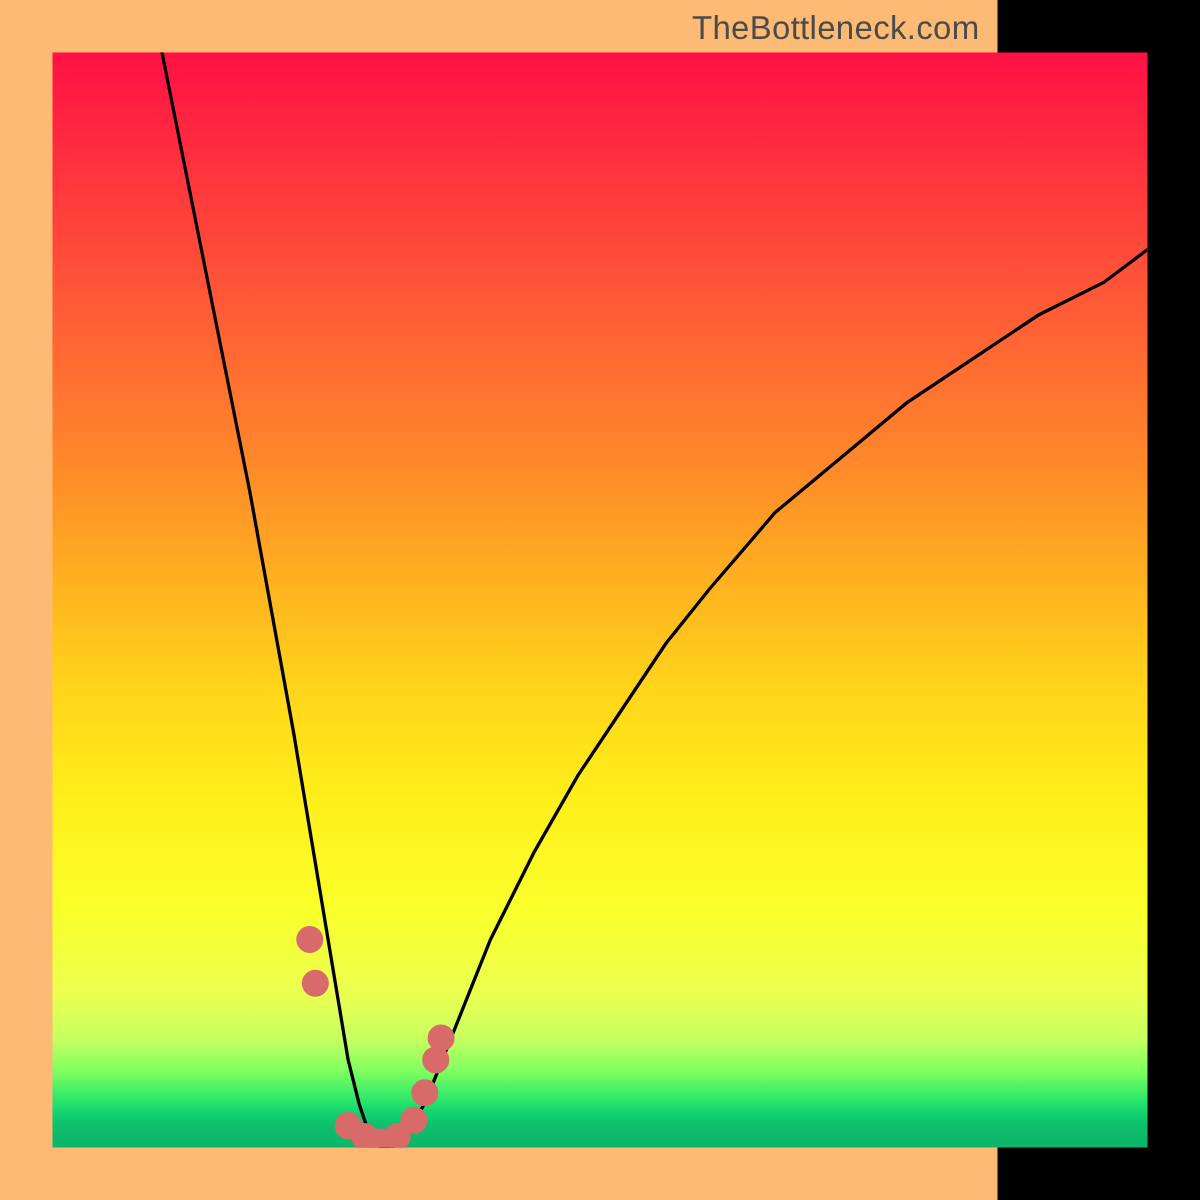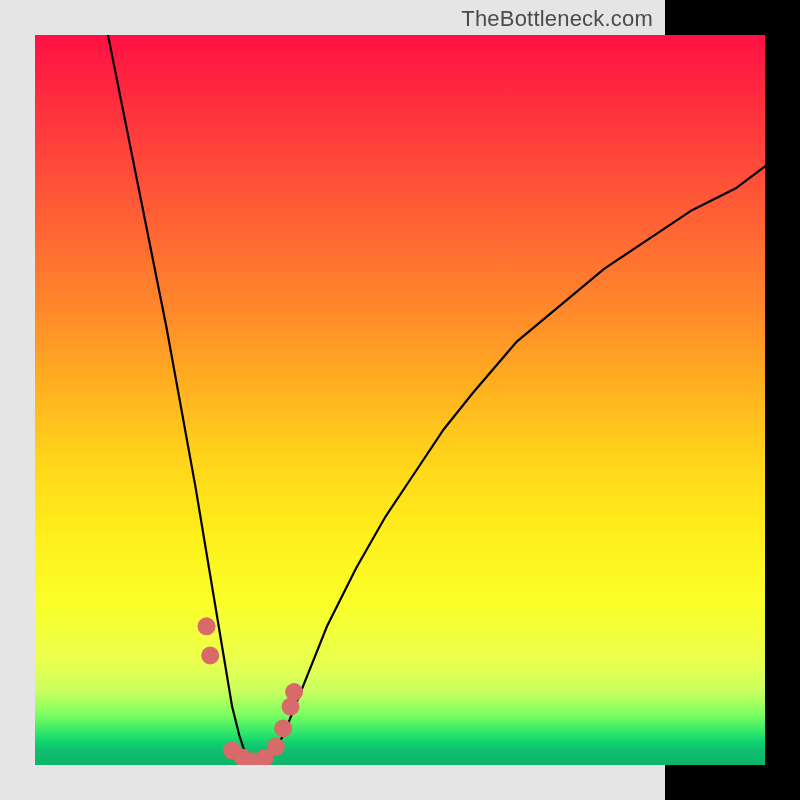--- a/index.html
+++ b/index.html
@@ -10,21 +10,21 @@
     overflow: hidden;
     background: #000;
     font-family: Arial, Helvetica, sans-serif;
   }
   .frame {
     position: absolute;
     left: 0;
     top: 0;
     width: 665px;
     height: 800px;
-    background: #e5e5e5;
+    background: #fdba74;
   }
   .plot {
     position: absolute;
     left: 35px;
     top: 35px;
     width: 730px;
     height: 730px;
     
     background: linear-gradient(
       to bottom,

